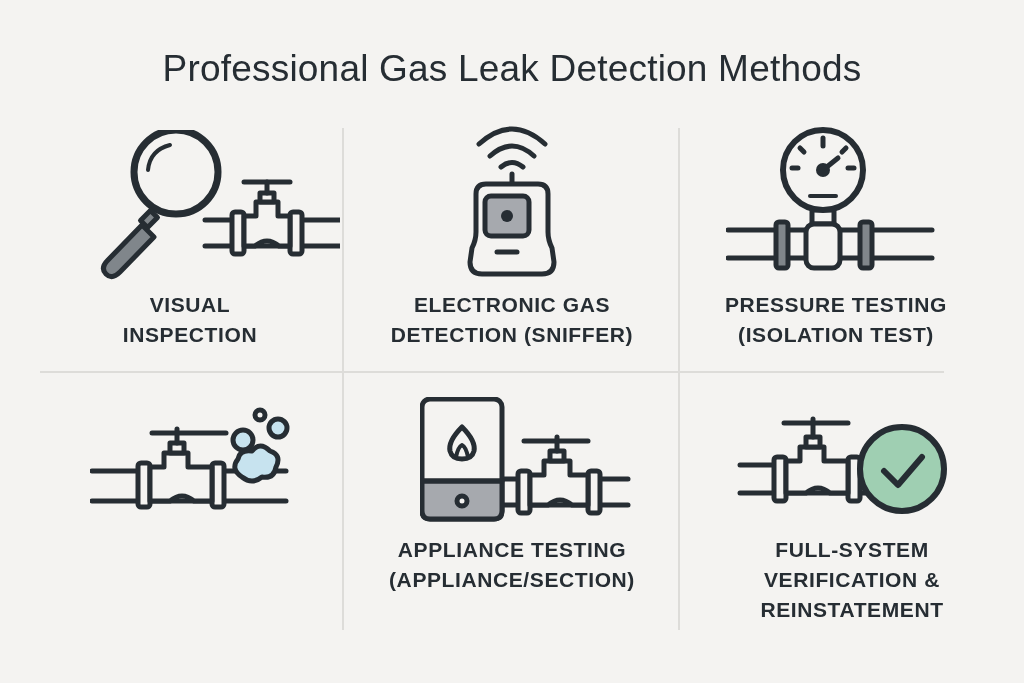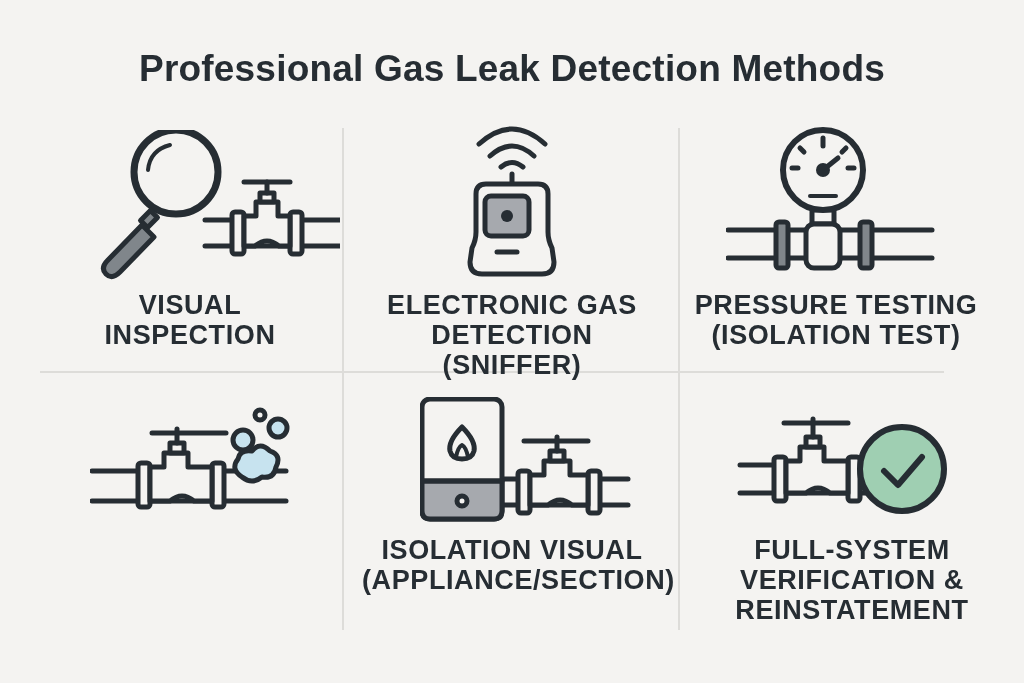--- a/index.html
+++ b/index.html
@@ -8,21 +8,21 @@
       background: #f4f3f1;
       font-family: "Liberation Sans", "DejaVu Sans", sans-serif;
       color: #262d33;
       position: relative;
     }
     .title {
       position: absolute;
       left: 0; top: 48px; width: 1024px;
       text-align: center;
       font-size: 37px;
-      font-weight: 700;
+      font-weight: 400;
       letter-spacing: 0.2px;
       color: #262d33;
     }
     .vdiv {
       position: absolute;
       width: 2px;
       background: #dddcd9;
       top: 128px;
       height: 502px;
     }
@@ -36,21 +36,21 @@
     }
     .cell {
       position: absolute;
       width: 300px;
     }
     .cell svg { position: absolute; }
     .label {
       position: absolute;
       left: 0; width: 100%;
       text-align: center;
-      font-size: 27px;
+      font-size: 21px;
       font-weight: 700;
       line-height: 30px;
       letter-spacing: 0.6px;
       color: #262d33;
       white-space: pre-line;
     }
   </style>
 </head>
 <body>
 
@@ -145,21 +145,21 @@
     <rect x="130" y="54" width="14" height="10" fill="#f4f3f1"></rect>
     <line x1="137" y1="40" x2="137" y2="54"></line>
     <line x1="104" y1="44" x2="168" y2="44"></line>
     <rect x="2" y="2" width="80" height="120" rx="8" fill="#f4f3f1"></rect>
     <path d="M2 84 L82 84 L82 114 Q82 122 74 122 L10 122 Q2 122 2 114 Z" fill="#a6a9ae"></path>
     <line x1="2" y1="84" x2="82" y2="84"></line>
     <circle cx="42" cy="104" r="5" fill="#f4f3f1"></circle>
     <path d="M42 30 Q28 44 30 54 Q32 62 42 62 Q52 62 54 54 Q56 44 42 30 Z"></path>
     <path d="M36 60 Q38 50 42 48 Q46 50 48 60" stroke-width="4"></path>
   </svg>
-  <div class="label" style="top:150px;">ISOLATION VISUAL
+  <div class="label" style="top:150px;">APPLIANCE TESTING
 (APPLIANCE/SECTION)</div>
 </div>
 
 <div class="cell" style="left:702px; top:385px; height:250px;">
   <svg width="240" height="110" style="left:34px; top:28px;" viewBox="0 0 240 110" fill="none" stroke="#262d33" stroke-width="5" stroke-linecap="round" stroke-linejoin="round">
     <line x1="4" y1="52" x2="160" y2="52"></line>
     <line x1="4" y1="80" x2="160" y2="80"></line>
     <rect x="38" y="44" width="12" height="44" rx="3" fill="#f4f3f1"></rect>
     <rect x="112" y="44" width="12" height="44" rx="3" fill="#f4f3f1"></rect>
     <path d="M50 48 L64 48 L64 34 L88 34 L88 48 L112 48 L112 80 L94 80 Q82 70 70 80 L50 80 Z" fill="#f4f3f1"></path>

